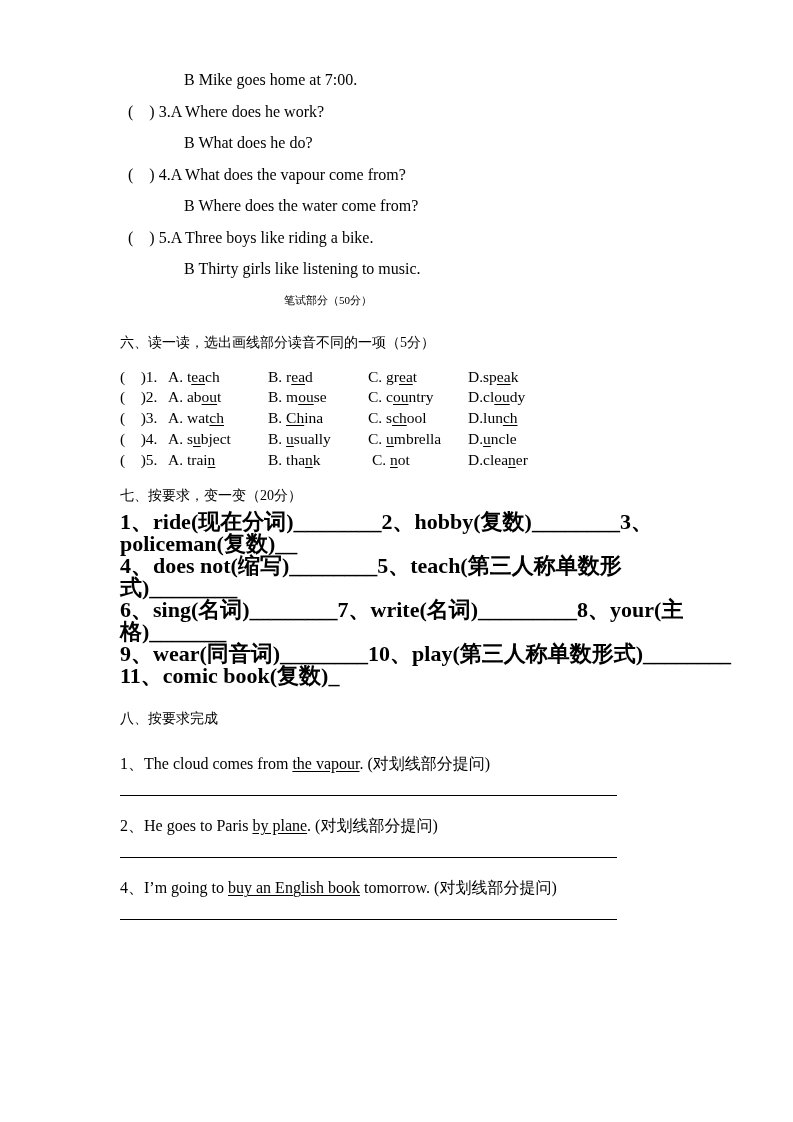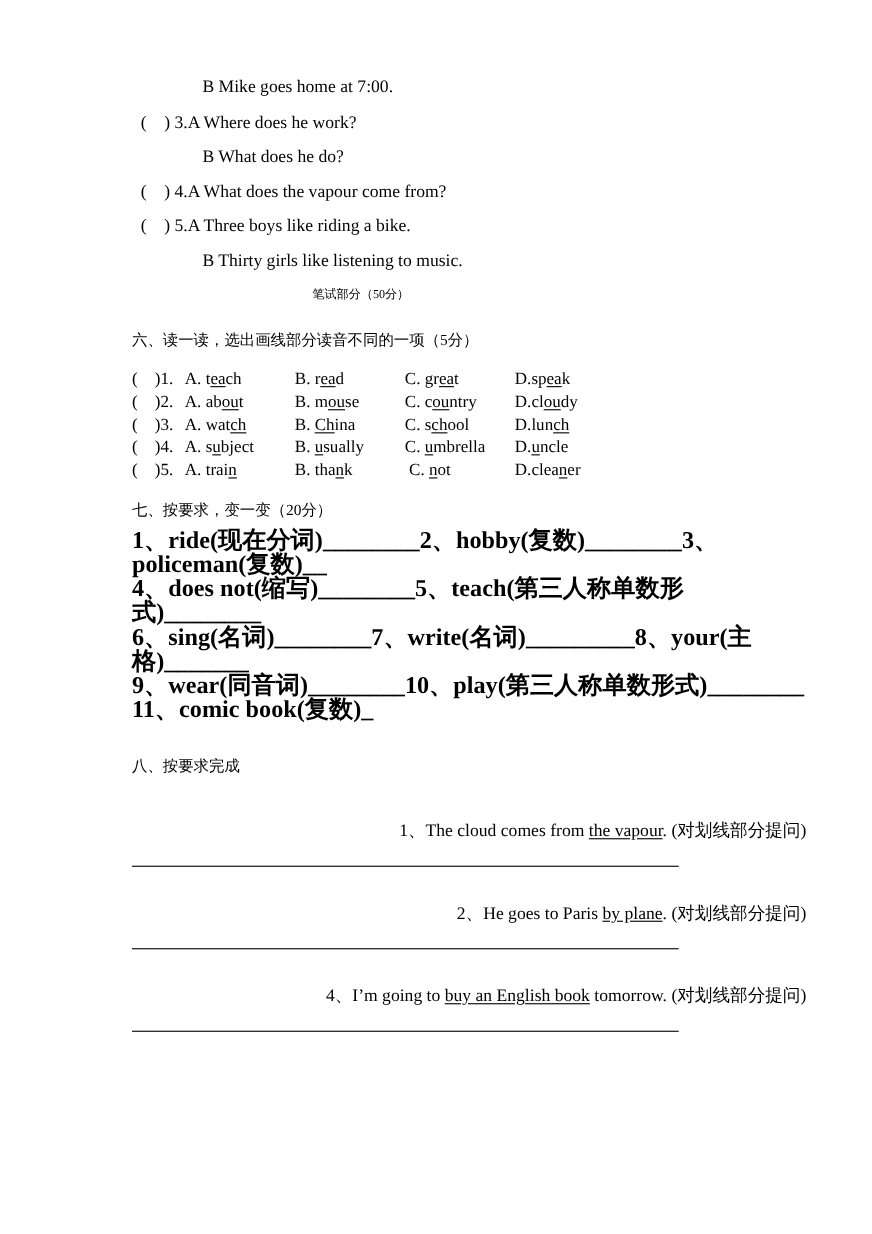--- a/index.html
+++ b/index.html
@@ -33,21 +33,21 @@
     margin-top: 0;
   }
 
   
   .sec-heading {
     font-size: 14px;
     line-height: 31px;
   }
   .six-heading { margin-top: 11px; }
   .seven-heading { margin-top: 10px; }
-  .eight-heading { margin-top: 26px; }
+  .eight-heading { margin-top: 16px; }
 
   
   .prows { margin-top: 9px; }
   .prow {
     display: flex;
     font-size: 15.5px;
     line-height: 20.8px;
     white-space: pre;
   }
   .pnum { width: 48px; }
@@ -60,40 +60,40 @@
   .seven-line {
     font-size: 22px;
     line-height: 22px;
     font-weight: bold;
   }
 
   
   .question {
     font-size: 16px;
     line-height: 22px;
-    margin-top: 32px;
-    text-align: right;
+    margin-top: 19px;
   }
   .answer-line {
     margin-top: 20px;
     width: 497px;
     height: 0;
     border-bottom: 1px solid #000;
   }
 </style>
 </head>
 <body>
 
 <div class="page">
 
   <div class="listening">
     <p class="indent-deep">B Mike goes home at 7:00.</p>
     <p class="indent-item">(    ) 3.A Where does he work?</p>
     <p class="indent-deep">B What does he do?</p>
     <p class="indent-item">(    ) 4.A What does the vapour come from?</p>
+    <p class="indent-deep">B Where does the water come from?</p>
     <p class="indent-item">(    ) 5.A Three boys like riding a bike.</p>
     <p class="indent-deep">B Thirty girls like listening to music.</p>
   </div>
 
   <p class="written-heading">笔试部分（50分）</p>
 
   <div>
     <p class="sec-heading six-heading">六、读一读，选出画线部分读音不同的一项（5分）</p>
     <div class="prows">
       <div class="prow">

